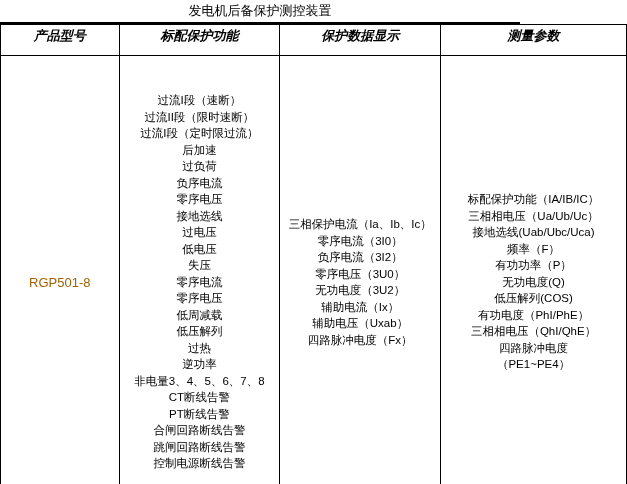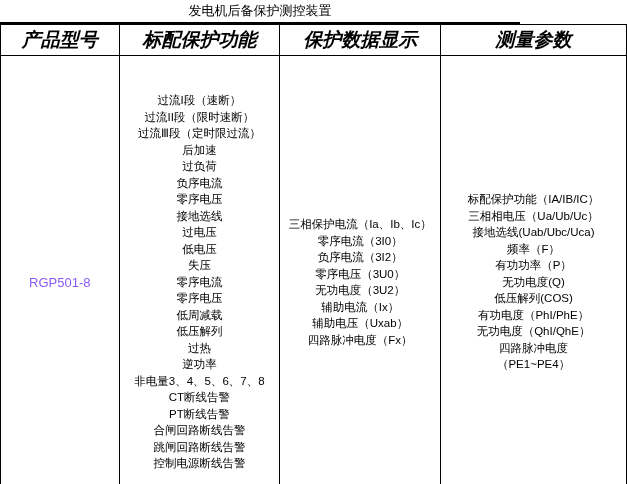--- a/index.html
+++ b/index.html
@@ -34,21 +34,21 @@
     border-collapse: collapse;
     table-layout: fixed;
   }
   table.main th, table.main td {
     border: 1px solid #000;
     vertical-align: top;
     background: #fff;
   }
   th.head {
     height: 26px;
-    font-size: 19px;
+    font-size: 13px;
     font-weight: bold;
     font-style: italic;
     text-align: center;
     vertical-align: middle;
     padding: 2px 0;
   }
   td.cell {
     font-size: 11.5px;
     text-align: center;
     padding-top: 6px;
@@ -99,30 +99,30 @@
         <th class="head">标配保护功能</th>
         <th class="head">保护数据显示</th>
         <th class="head">测量参数</th>
       </tr>
     </thead>
     <tbody>
       <tr>
 
         <td class="cell">
           <div class="vcenter-wrap">
-            <div class="model" style="color: #8b5cf6;">RGP501-8</div>
+            <div class="model" style="color: #a16207;">RGP501-8</div>
           </div>
         </td>
 
         <td class="cell">
           <div class="vcenter-wrap">
             <div class="list">
               <div>过流I段（速断）</div>
               <div>过流II段（限时速断）</div>
-              <div>过流Ⅲ段（定时限过流）</div>
+              <div>过流I段（定时限过流）</div>
               <div>后加速</div>
               <div>过负荷</div>
               <div>负序电流</div>
               <div>零序电压</div>
               <div>接地选线</div>
               <div>过电压</div>
               <div>低电压</div>
               <div>失压</div>
               <div>零序电流</div>
               <div>零序电压</div>
@@ -159,21 +159,21 @@
           <div class="vcenter-wrap">
             <div class="list">
               <div>标配保护功能（IA/IB/IC）</div>
               <div>三相相电压（Ua/Ub/Uc）</div>
               <div>接地选线(Uab/Ubc/Uca)</div>
               <div>频率（F）</div>
               <div>有功功率（P）</div>
               <div>无功电度(Q)</div>
               <div>低压解列(COS)</div>
               <div>有功电度（PhI/PhE）</div>
-              <div>无功电度（QhI/QhE）</div>
+              <div>三相相电压（QhI/QhE）</div>
               <div>四路脉冲电度</div>
               <div>（PE1~PE4）</div>
             </div>
           </div>
         </td>
 
       </tr>
     </tbody>
   </table>
 

